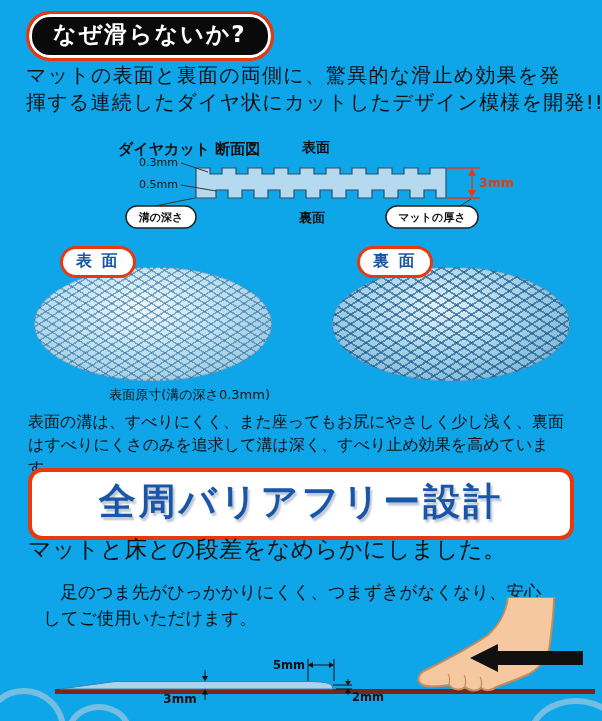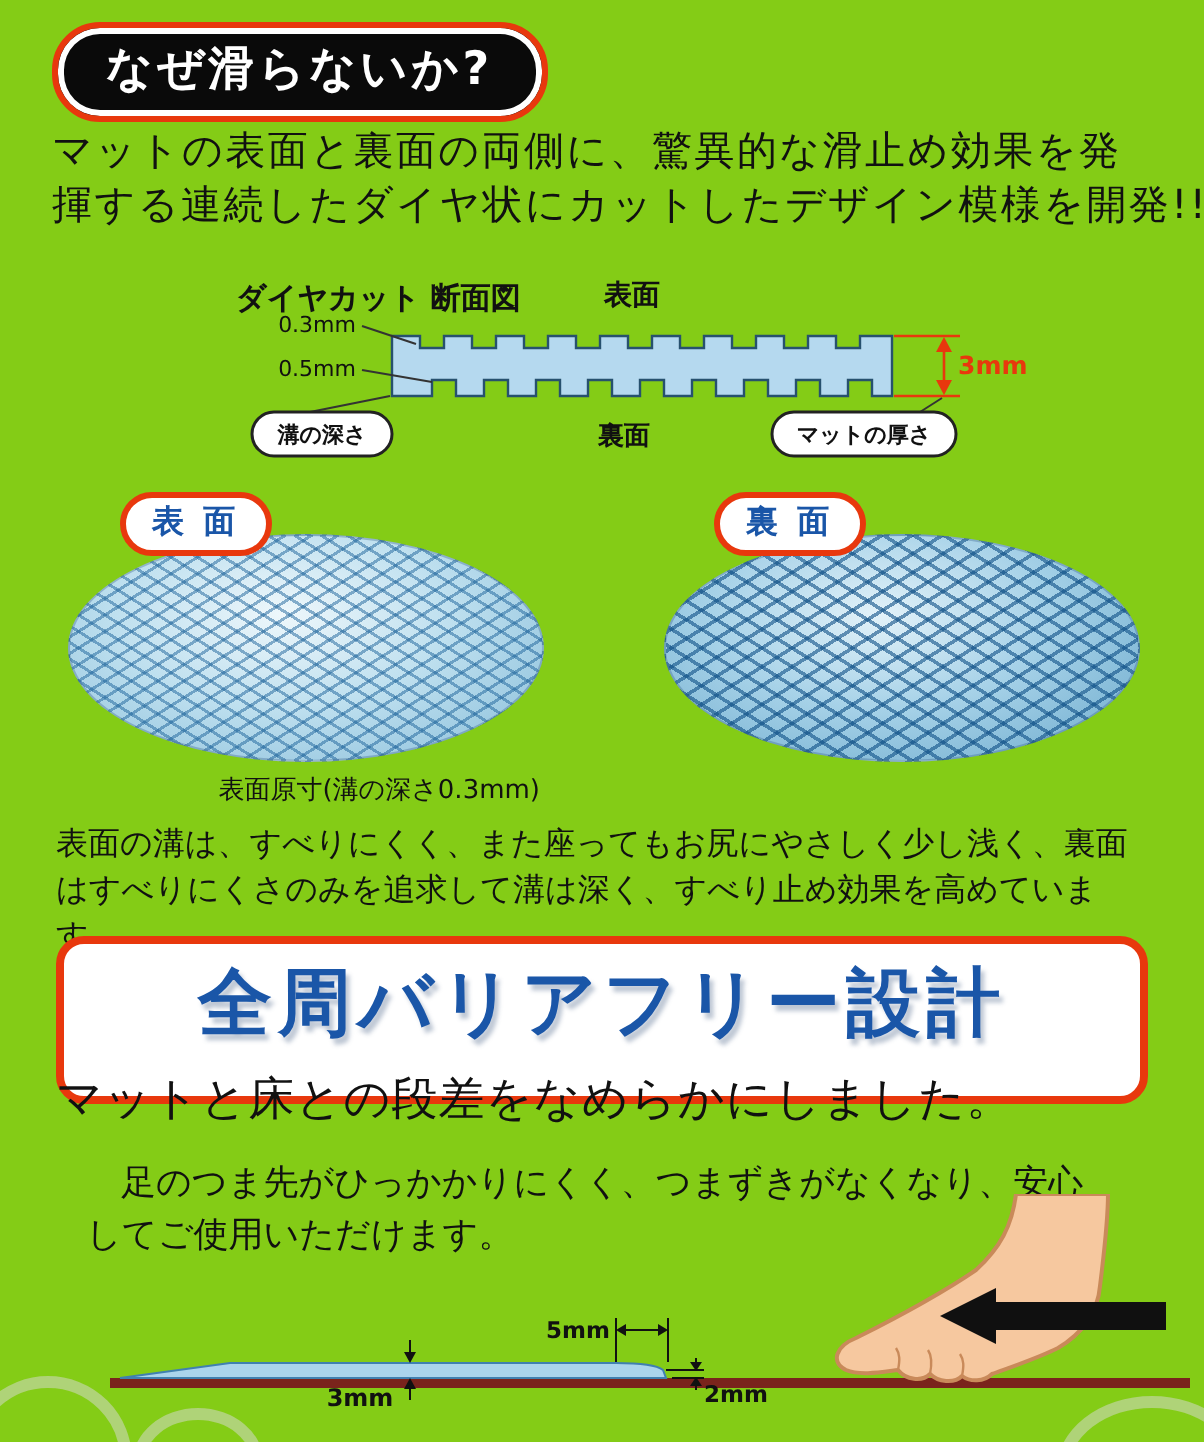--- a/index.html
+++ b/index.html
@@ -2,21 +2,21 @@
 <html><head>
 <meta charset="utf-8">
 <style>
   :root{
     --red:#e8380d;
     --blue:#1a56a8;
     --purple:#5b2d8e;
   }
   html,body{margin:0;padding:0;background:#fff;}
   .page{
-    position:relative;width:602px;height:721px;background:#84cc16;overflow:hidden;
+    position:relative;width:602px;height:721px;background:#0ea5e9;overflow:hidden;
     font-family:"DejaVu Sans","Liberation Sans",sans-serif;color:#111;
   }
   .title-badge{
     position:absolute;left:26px;top:11px;
     background:#0a0a0a;border:3px solid var(--red);border-radius:24px;
     box-shadow:inset 0 0 0 3px #fff;padding:5px 24px 8px;
   }
   .title-badge span{color:#fff;font-size:23px;font-weight:bold;letter-spacing:2px;}
   .intro{position:absolute;left:26px;top:62px;font-size:20px;letter-spacing:1.2px;line-height:1.35;white-space:nowrap;}
   .cross-svg{position:absolute;left:0;top:136px;width:602px;height:102px;}
@@ -35,21 +35,21 @@
   .back-oval{left:332px;top:267px;background:
     repeating-linear-gradient(32deg, rgba(15,80,135,0.6) 0 1.8px, rgba(255,255,255,0) 1.8px 8px),
     repeating-linear-gradient(148deg, rgba(15,80,135,0.6) 0 1.8px, rgba(255,255,255,0) 1.8px 8px),
     radial-gradient(ellipse at 45% 35%, #e3f2f9 0%, #a7d2e8 45%, #6aa9cc 100%);}
   .sample-caption{position:absolute;width:236px;text-align:right;font-size:13px;font-weight:normal;top:386px;}
   .front-caption{left:34px;}
   .back-caption{left:332px;}
   .note{position:absolute;left:28px;top:410px;width:552px;font-size:16px;line-height:1.45;margin:0;}
   .barrier-box{
     position:absolute;left:28px;top:468px;width:538px;
-    border:4px solid var(--red);border-radius:14px;text-align:center;padding:5px 0 21px;background:#fff;
+    border:4px solid var(--red);border-radius:14px;text-align:center;padding:5px 0 9px;background:#fff;
   }
   .barrier-title{
     font-size:37px;font-weight:bold;color:var(--blue);letter-spacing:3px;
     text-shadow:2px 3px 2px rgba(110,130,160,0.45);
   }
   .barrier-sub{position:absolute;left:28px;top:534px;font-size:23px;letter-spacing:0.5px;}
   .barrier-detail{position:absolute;left:30px;top:566px;width:505px;font-size:17.5px;line-height:1.5;text-indent:1em;margin:13px;}
   .edge-caption{position:absolute;left:30px;top:622px;font-size:14px;font-weight:bold;color:var(--purple);letter-spacing:0.5px;}
   .edge-svg{position:absolute;left:0;top:597px;width:602px;height:124px;}
   .wm{position:absolute;border:6px solid #d9d9d9;border-radius:50%;opacity:0.5;}

